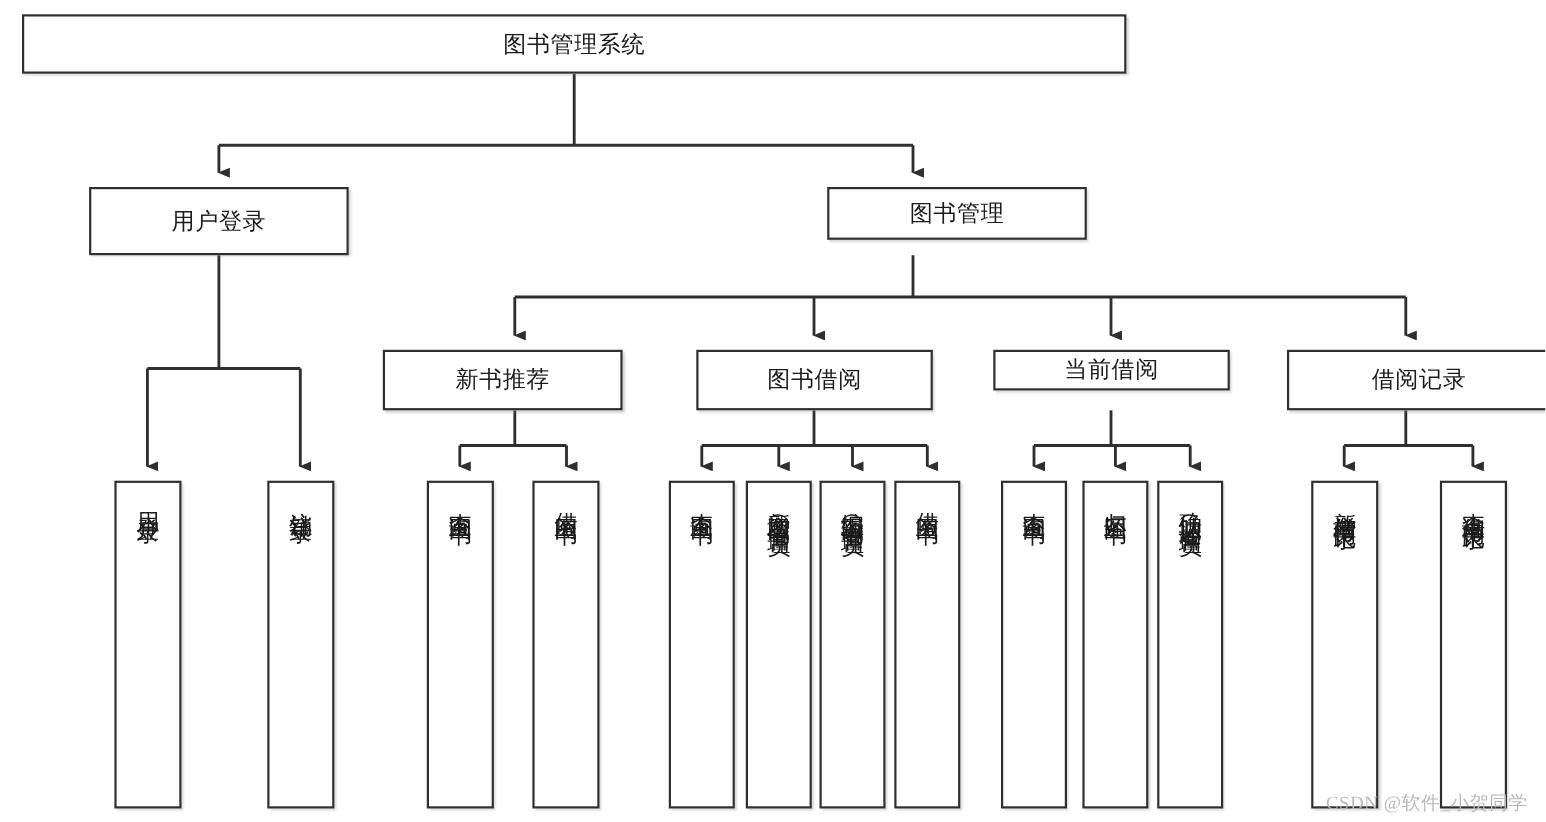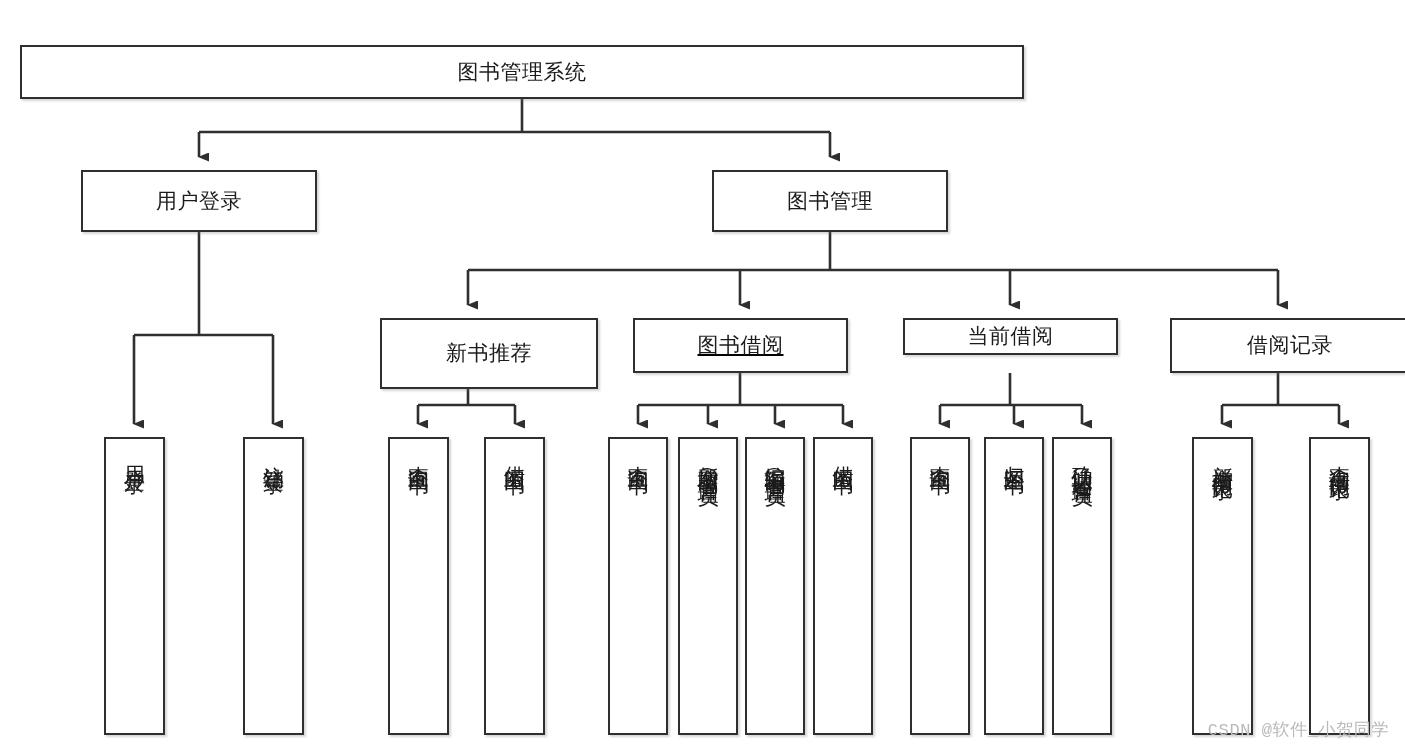--- a/index.html
+++ b/index.html
@@ -63,21 +63,21 @@
   }
   .watermark {
     position: absolute;
     right: 16px;
     bottom: 6px;
     font-size: 17px;
     color: #b9b9b9;
     letter-spacing: 0.6px;
     white-space: nowrap;
     z-index: 5;
-    font-family: Liberation Mono, monospace;
+    font-family: Liberation Serif, serif;
   }
 </style>
 </head>
 <body>
 
 <div id="diagram-root">
 
   <svg id="connectors" viewBox="0 0 1405 747">
     <defs>
       <marker id="arrowhead" markerWidth="9" markerHeight="11" refX="4.5" refY="10" orient="auto" markerUnits="userSpaceOnUse">
@@ -121,35 +121,35 @@
       <line x1="1014" y1="405" x2="1014" y2="424" marker-end="url(#arrowhead)"></line>
       <line x1="1082" y1="405" x2="1082" y2="424" marker-end="url(#arrowhead)"></line>
 
       <line x1="1278" y1="373" x2="1278" y2="405"></line>
       <line x1="1222" y1="405" x2="1339" y2="405"></line>
       <line x1="1222" y1="405" x2="1222" y2="424" marker-end="url(#arrowhead)"></line>
       <line x1="1339" y1="405" x2="1339" y2="424" marker-end="url(#arrowhead)"></line>
     </g>
   </svg>
 
-  <div class="node horizontal" id="node-root" style="left: 20px; top: 13px; width: 1004px; height: 54px; margin-top: 32px;">
+  <div class="node horizontal" id="node-root" style="left: 20px; top: 13px; width: 1004px; height: 54px;">
     <span class="node-label">图书管理系统</span>
   </div>
 
   <div class="node horizontal" id="node-user-login" style="left: 81px; top: 170px; width: 236px; height: 62px;">
     <span class="node-label">用户登录</span>
   </div>
-  <div class="node horizontal" id="node-book-manage" style="left: 712px; top: 170px; width: 236px; height: 62px;">
+  <div class="node horizontal" id="node-book-manage" style="left: 752px; top: 170px; width: 236px; height: 48px;">
     <span class="node-label">图书管理</span>
   </div>
 
-  <div class="node horizontal" id="node-new-book-recommend" style="left: 380px; top: 318px; width: 218px; height: 71px;">
+  <div class="node horizontal" id="node-new-book-recommend" style="left: 348px; top: 318px; width: 218px; height: 55px;">
     <span class="node-label">新书推荐</span>
   </div>
-  <div class="node horizontal" id="node-book-borrow" style="left: 633px; top: 318px; width: 215px; height: 55px; text-decoration: underline;">
+  <div class="node horizontal" id="node-book-borrow" style="left: 633px; top: 318px; width: 215px; height: 55px;">
     <span class="node-label">图书借阅</span>
   </div>
   <div class="node horizontal" id="node-current-borrow" style="left: 903px; top: 318px; width: 215px; height: 37px;">
     <span class="node-label">当前借阅</span>
   </div>
   <div class="node horizontal" id="node-borrow-record" style="left: 1170px; top: 318px; width: 240px; height: 55px;">
     <span class="node-label">借阅记录</span>
   </div>
 
   <div class="node vertical" id="node-user-login-leaf" style="left: 104px; top: 437px; width: 61px; height: 298px;">

